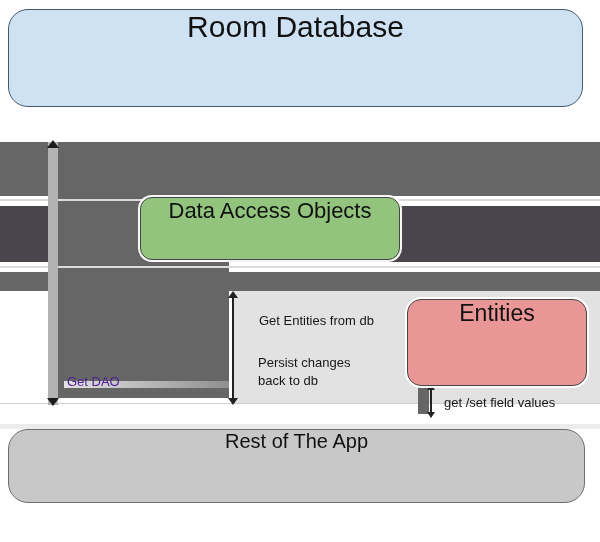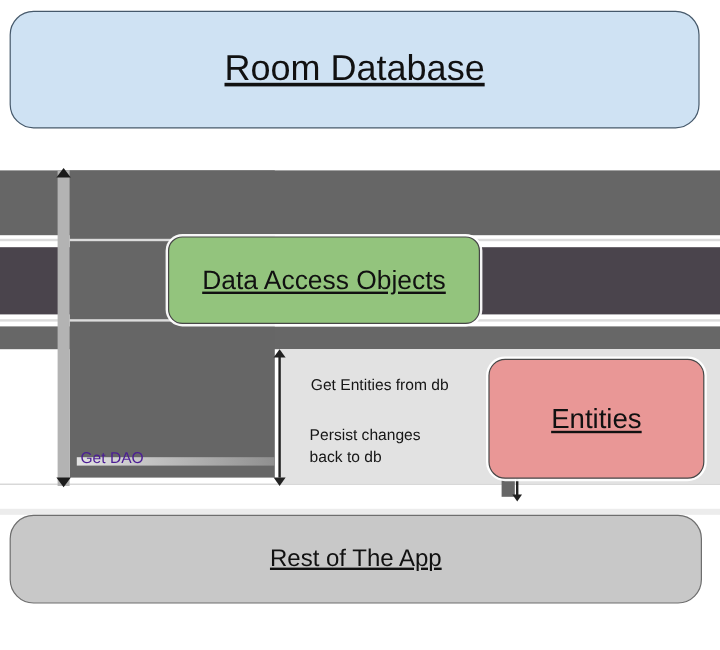--- a/index.html
+++ b/index.html
@@ -2,29 +2,29 @@
 <html><head>
 <meta charset="utf-8">
 <style>
   html,body{margin:0;padding:0;background:#fff;}
   #stage{
     position:relative;width:600px;height:542px;background:#ffffff;overflow:hidden;
     font-family:"Liberation Sans", sans-serif;color:#111;
   }
   .abs{position:absolute;}
   .node{
-    position:absolute;display:flex;align-items:center;justify-content:center;
-    box-sizing:border-box;text-align:center;text-decoration:underline;
+    position:absolute;display:flex;align-items:flex-start;justify-content:center;
+    box-sizing:border-box;text-align:center;
   }
   .node-room{left:8px;top:9px;width:575px;height:98px;border-radius:20px;
     background:#cfe2f3;border:1.5px solid #46596b;font-size:30px;}
-  .node-dao{left:140px;top:197px;width:260px;height:73px;border-radius:12px;
+  .node-dao{left:140px;top:197px;width:260px;height:63px;border-radius:12px;
     background:#93c47d;border:1.5px solid #474747;font-size:22px;
     box-shadow:0 0 0 2px rgba(255,255,255,.95);}
-  .node-entities{left:407px;top:299px;width:180px;height:100px;border-radius:14px;
+  .node-entities{left:407px;top:299px;width:180px;height:87px;border-radius:14px;
     background:#e99796;border:1.5px solid #474747;font-size:23px;
     box-shadow:0 0 0 2px rgba(255,255,255,.95);}
   .node-rest{left:8px;top:429px;width:577px;height:74px;border-radius:20px;
     background:#c8c8c8;border:1.5px solid #6e6e6e;font-size:20px;}
 
   .band-top{left:0;top:142px;width:600px;height:54px;background:#666666;}
   .band-dark{left:0;top:206px;width:600px;height:56px;background:#4a444c;}
   .band-bottom{left:0;top:272px;width:600px;height:19px;background:#676767;}
   .host-rect{left:58px;top:142px;width:171px;height:256px;background:#666666;}
   .panel{left:233px;top:291px;width:367px;height:112px;background:#e2e2e2;}
@@ -92,20 +92,21 @@
   <div class="lbl lbl-get-dao">Get DAO</div>
 
   <div class="lbl lbl-persist1">Persist changes</div>
   <div class="lbl lbl-get-entities">Get Entities from db</div>
   <div class="lbl lbl-persist2">back to db</div>
 
   <div class="abs minibar"></div>
   <div class="abs minarrow-line"></div>
   <div class="tri minarrow-up"></div>
   <div class="tri minarrow-down"></div>
+  <div class="lbl lbl-get-set">get /set field values</div>
 
   <div class="node node-room">
     <span>Room Database</span>
   </div>
   <div class="node node-dao">
     <span>Data Access Objects</span>
   </div>
   <div class="node node-entities">
     <span>Entities</span>
   </div>

